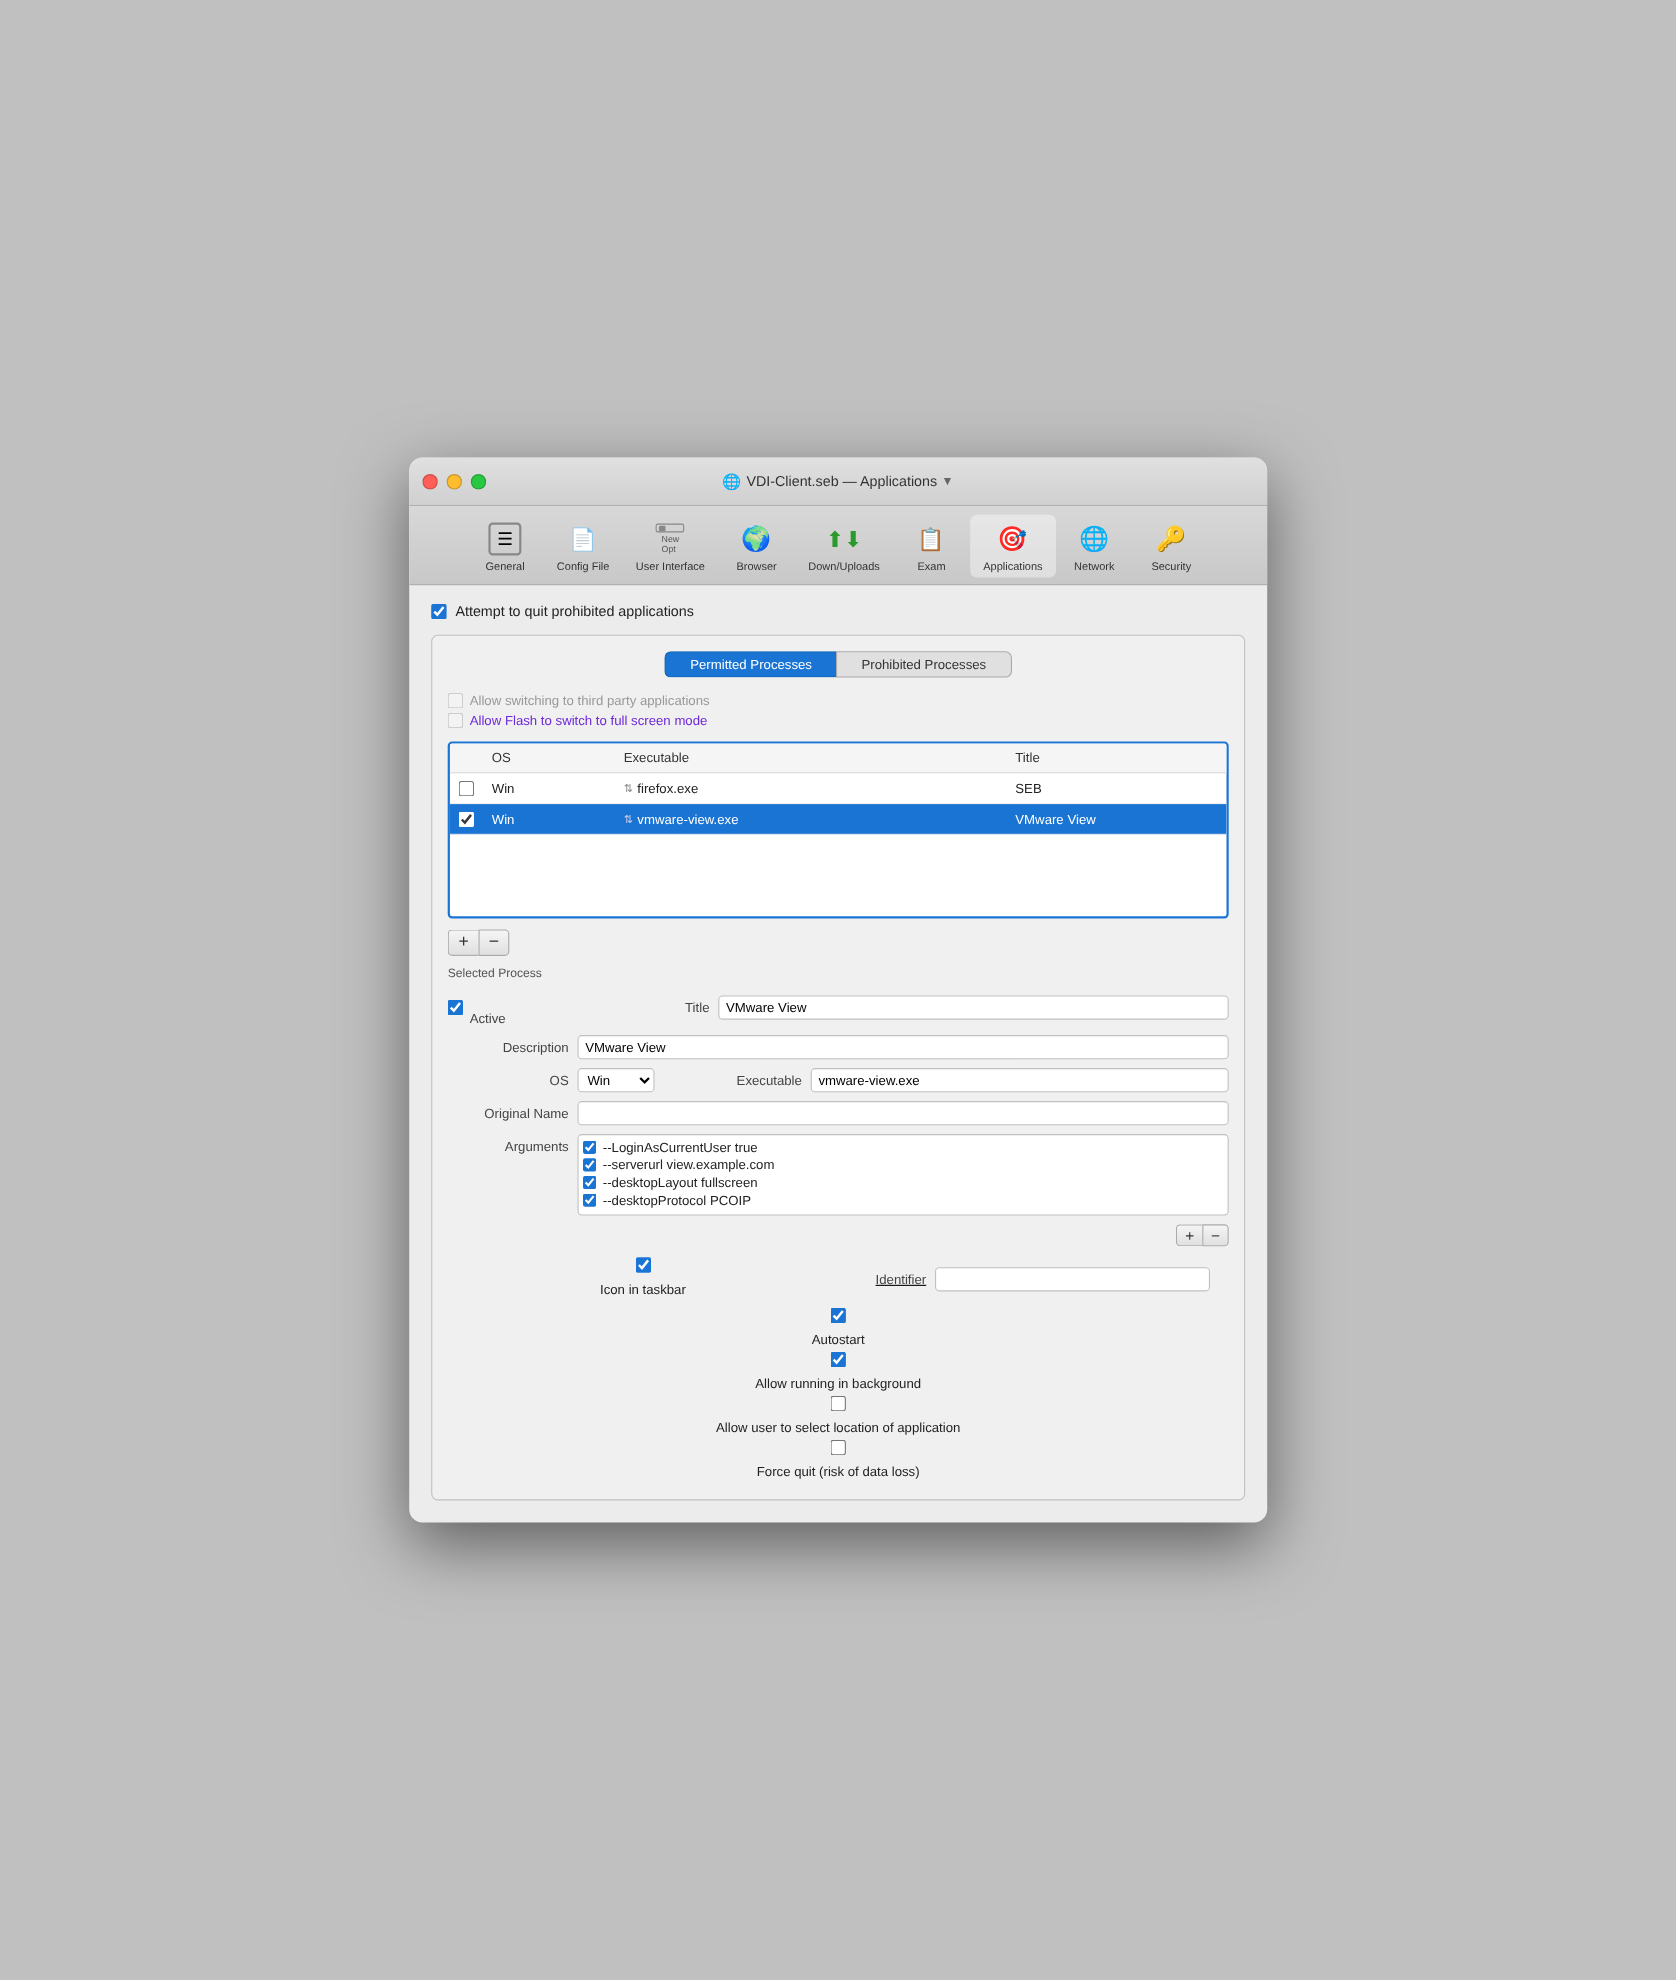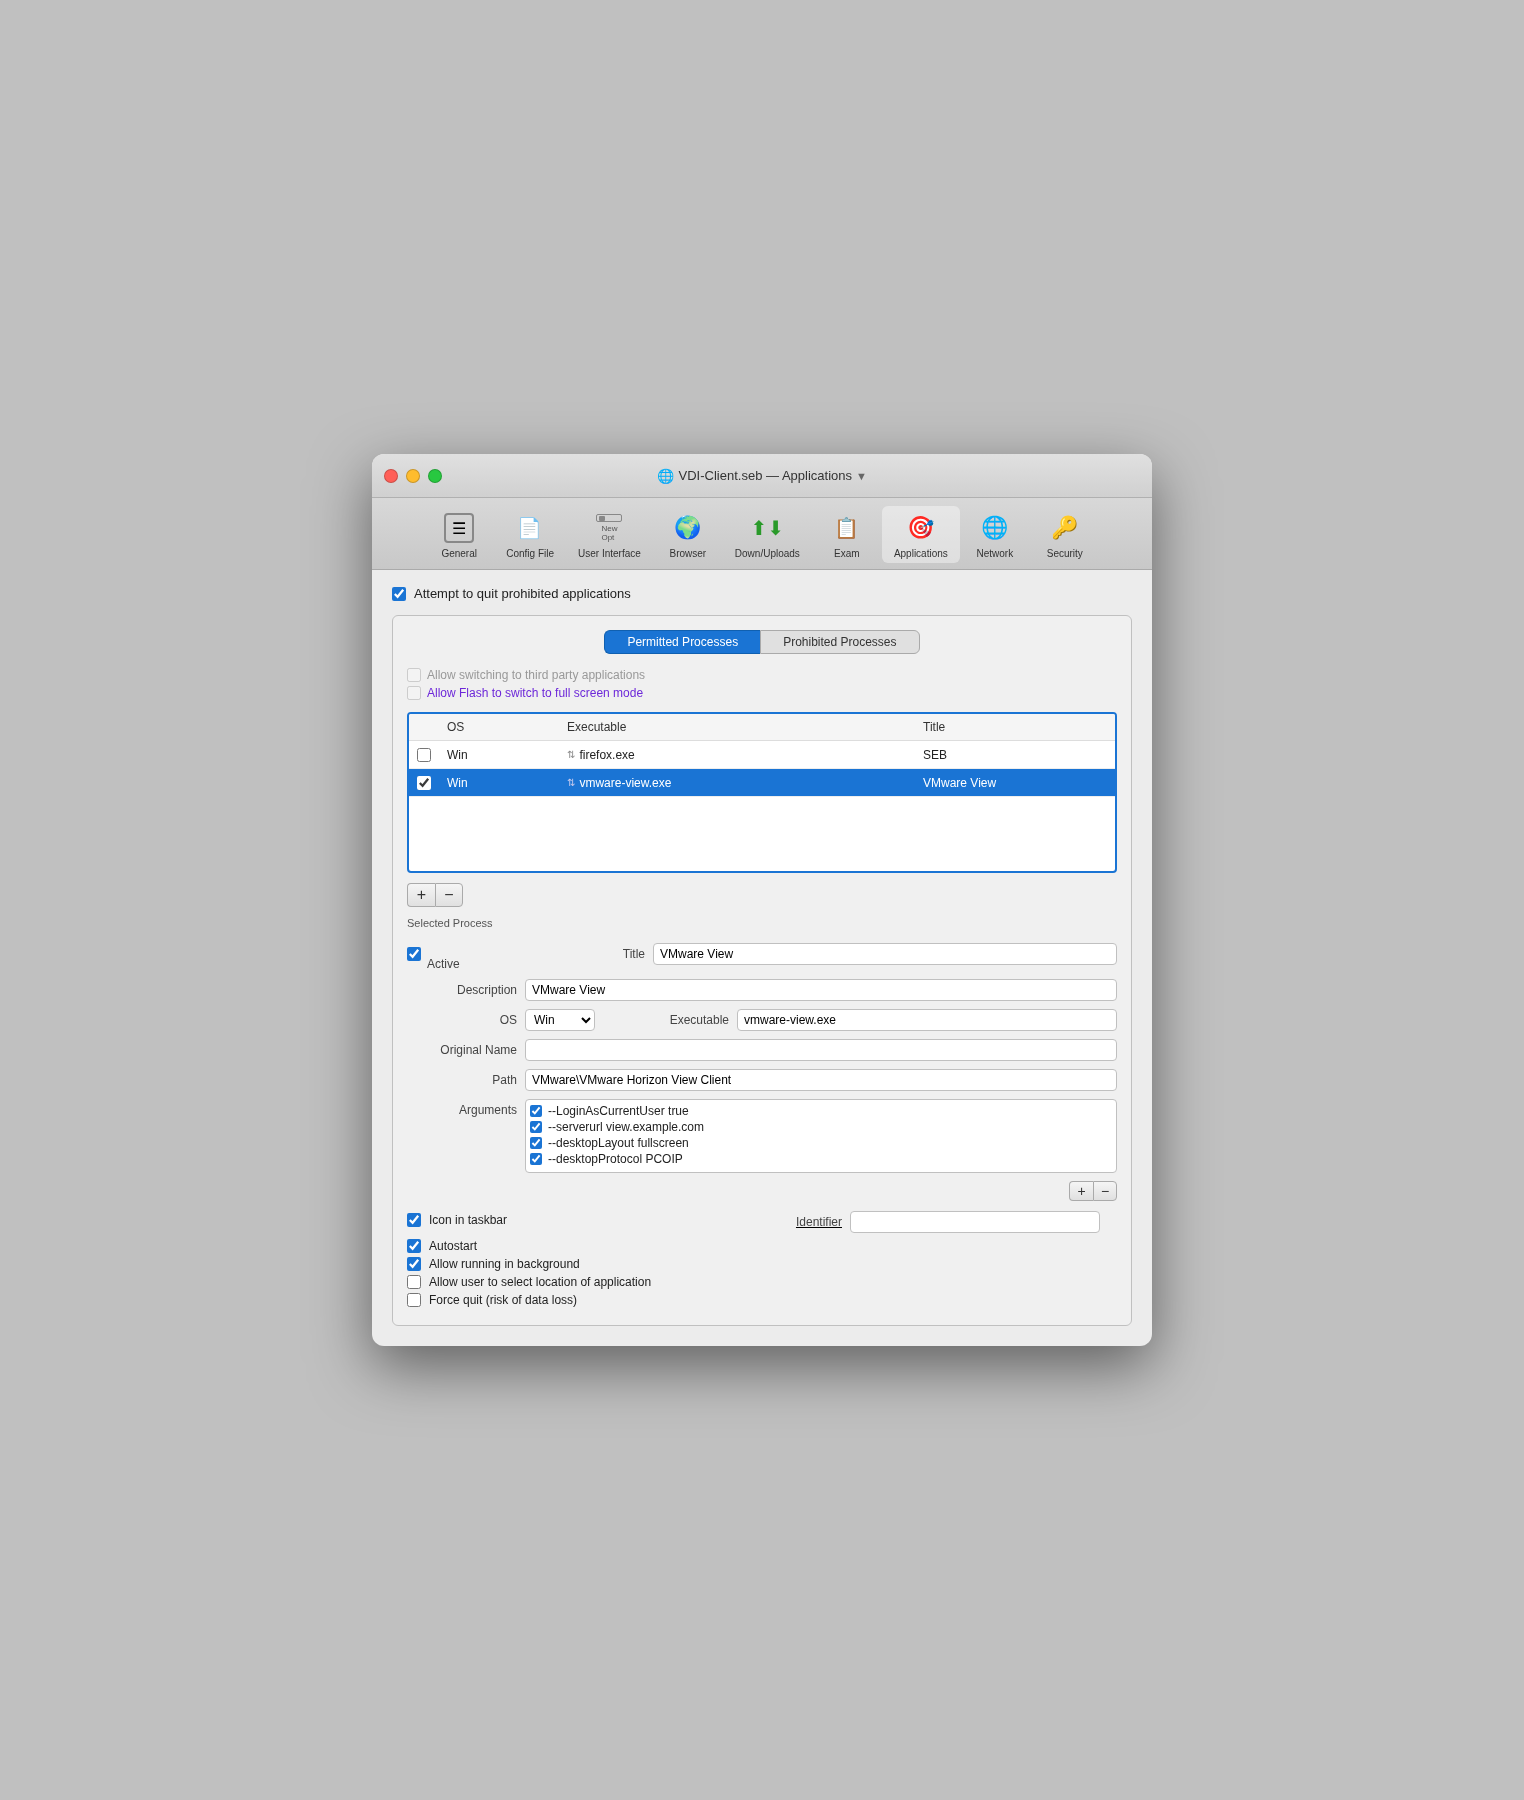--- a/index.html
+++ b/index.html
@@ -268,20 +268,21 @@
       height: 12px;
     }
     .bottom-checkboxes {
       margin-top: 10px;
     }
     .bottom-check-row {
       display: flex;
       align-items: center;
       gap: 8px;
       margin-bottom: 4px;
+      flex-direction: column;
     }
     .bottom-check-row label {
       font-size: 12px;
       color: #222;
     }
     .identifier-row {
       display: flex;
       align-items: center;
       gap: 8px;
     }
@@ -472,24 +473,20 @@
           </select>
           <label class="form-label" style="margin-left:16px;">Executable</label>
           <input type="text" class="form-input" value="vmware-view.exe" style="">
         </div>
 
         <div class="form-row">
           <label class="form-label">Original Name</label>
           <input type="text" class="form-input" style="">
         </div>
 
-        <div class="form-row">
-          <label class="form-label">Path</label>
-          <input type="text" class="form-input" value="VMware\VMware Horizon View Client" style="">
-        </div>
 
         <div class="form-row row-with-side" style="align-items:flex-start;">
           <label class="form-label" style="padding-top:4px;">Arguments</label>
           <div style="flex:1;display:flex;flex-direction:column;gap:4px;">
             <div class="arguments-area">
               <div class="argument-item">
                 <input type="checkbox" checked="" style="accent-color: rgb(26, 116, 212);">
                 <span>--LoginAsCurrentUser true</span>
               </div>
               <div class="argument-item">

